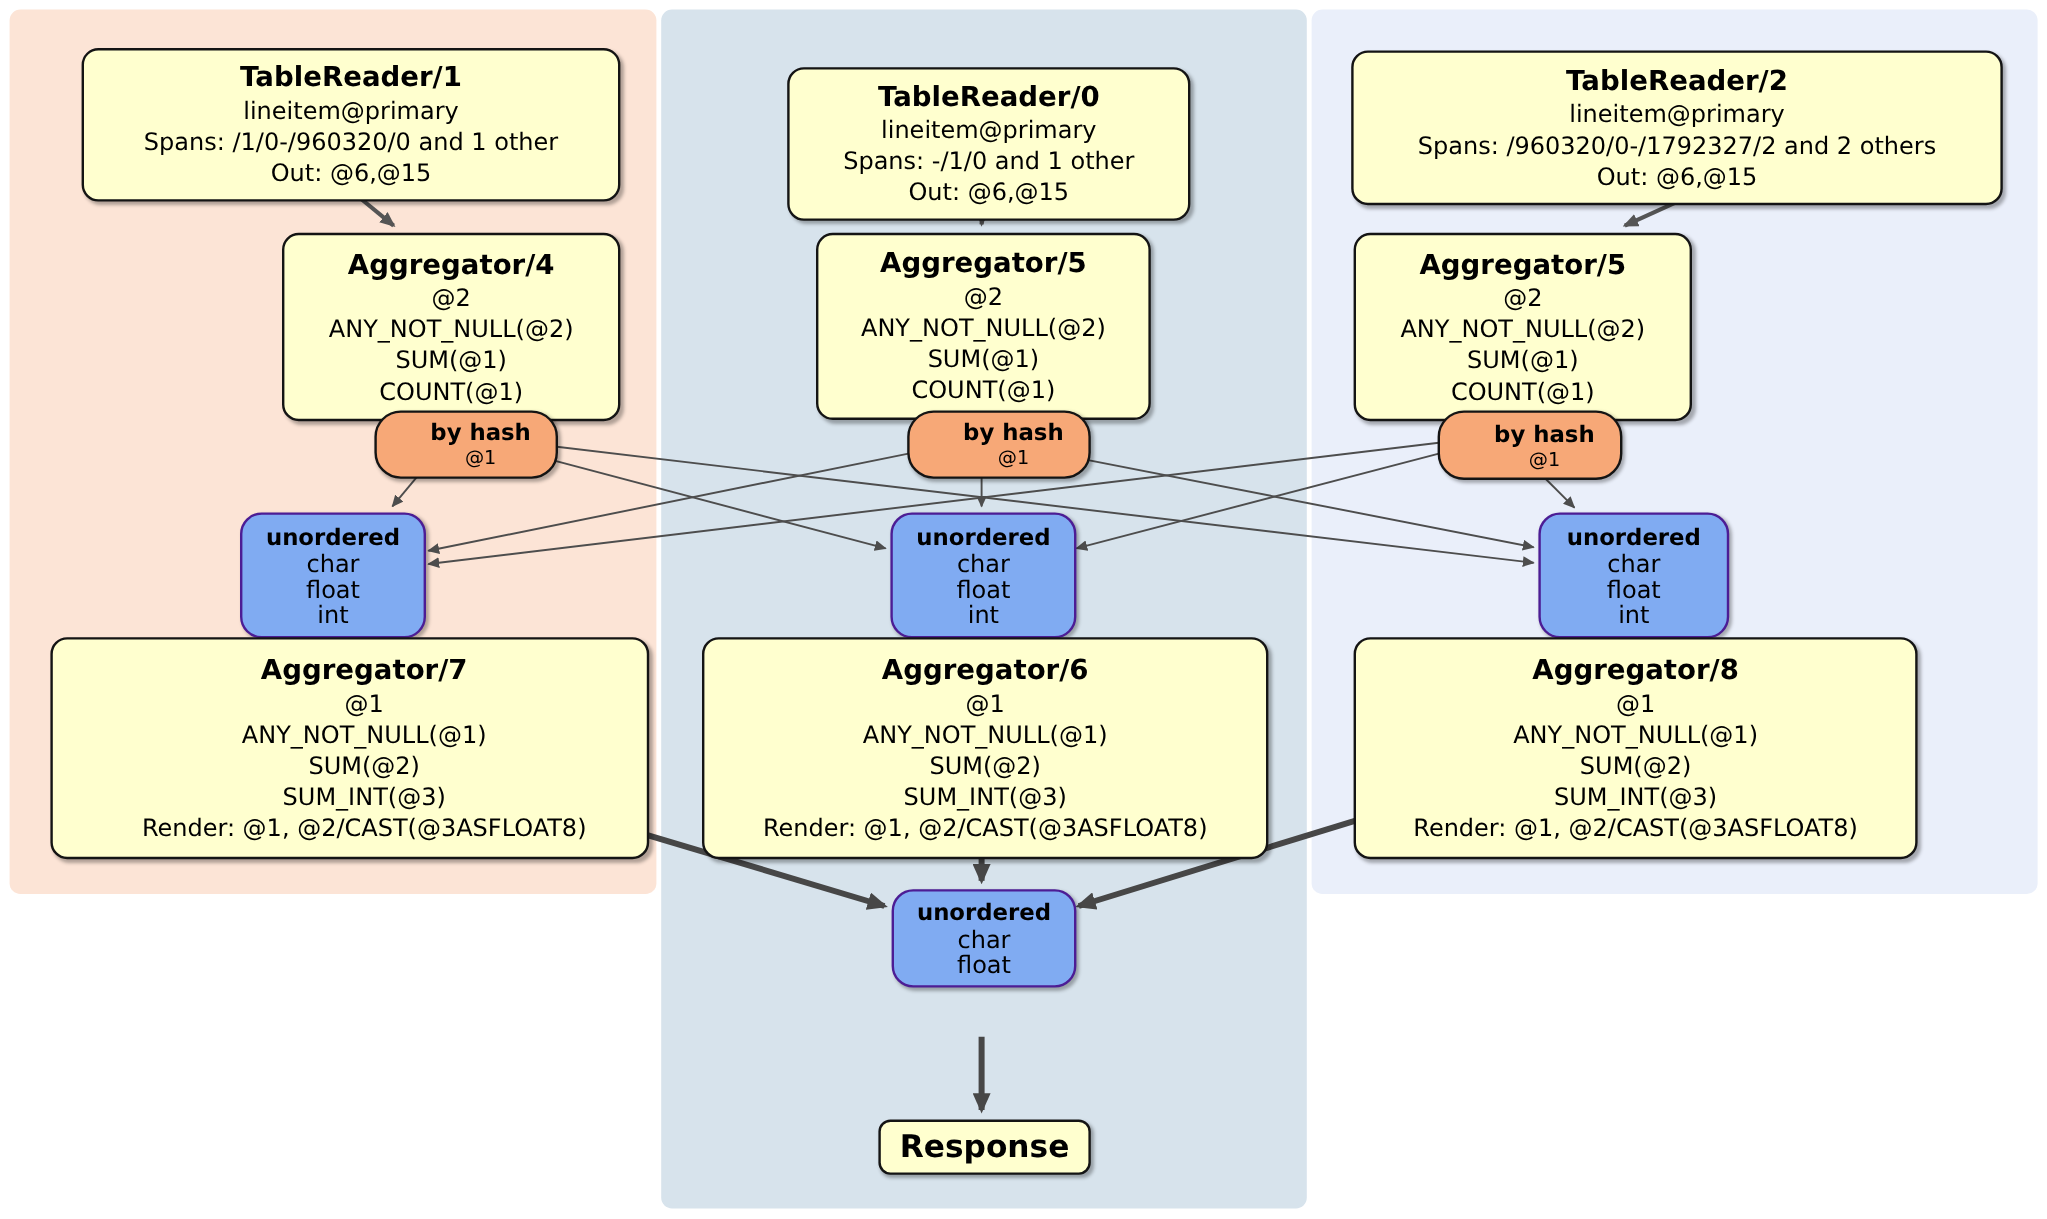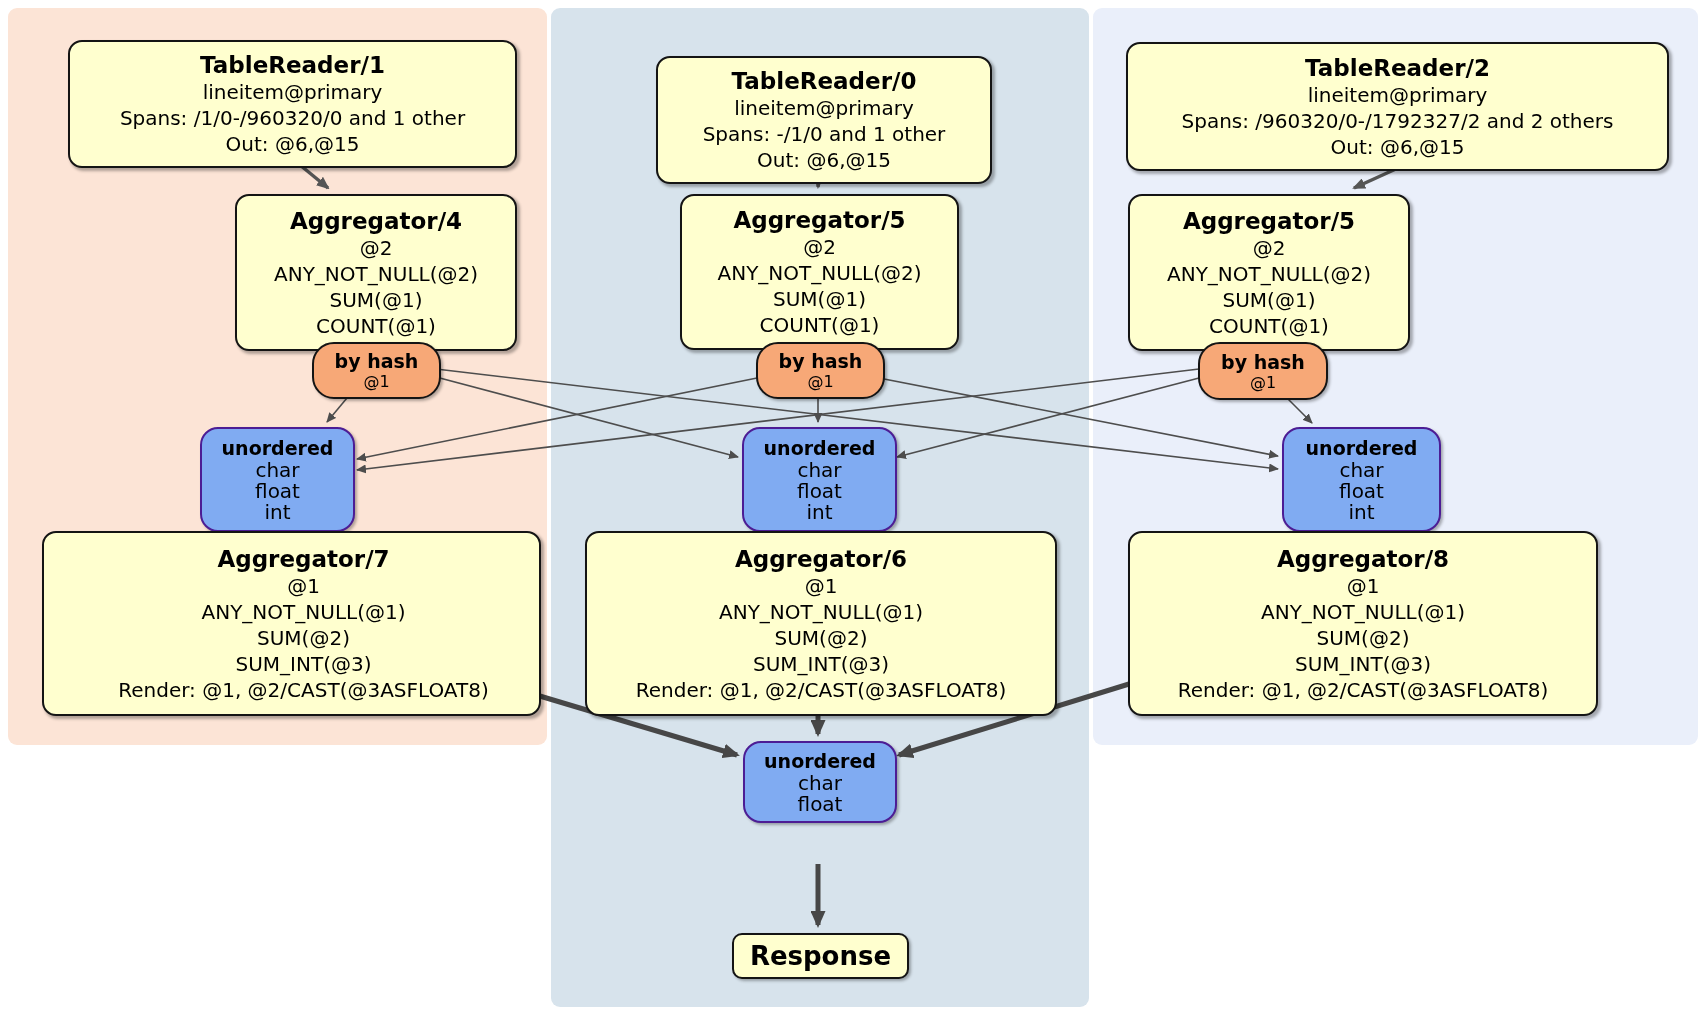--- a/index.html
+++ b/index.html
@@ -14,21 +14,21 @@
   .pbox{
     position:absolute;z-index:3;background:#ffffcf;border:2px solid #141414;border-radius:14px;
     box-shadow:2.5px 2.5px 3px rgba(0,0,0,.30);
     display:flex;flex-direction:column;justify-content:center;align-items:center;text-align:center;
   }
   .ptitle{font-size:23px;line-height:28px;font-weight:bold;white-space:nowrap;}
   .pline{font-size:20px;line-height:26px;white-space:nowrap;}
   .router{
     position:absolute;z-index:4;background:#f7a877;border:2px solid #141414;border-radius:22px;
     box-shadow:2px 2px 3px rgba(0,0,0,.30);
-    display:flex;flex-direction:column;justify-content:center;align-items:center;text-align:center;
+    display:flex;flex-direction:column;justify-content:center;align-items:center;text-align:center;padding-left:24px;
   }
   .rtitle{font-size:19px;line-height:22px;font-weight:bold;}
   .rsub{font-size:16px;line-height:19px;}
   .sync{
     position:absolute;z-index:3;background:#80abf2;border:2px solid #4c1d95;border-radius:18px;
     box-shadow:2px 2px 3px rgba(0,0,0,.30);
     display:flex;flex-direction:column;justify-content:center;align-items:center;text-align:center;
   }
   .stitle{font-size:19px;line-height:23px;font-weight:bold;}
   .sline{font-size:20px;line-height:21px;}

